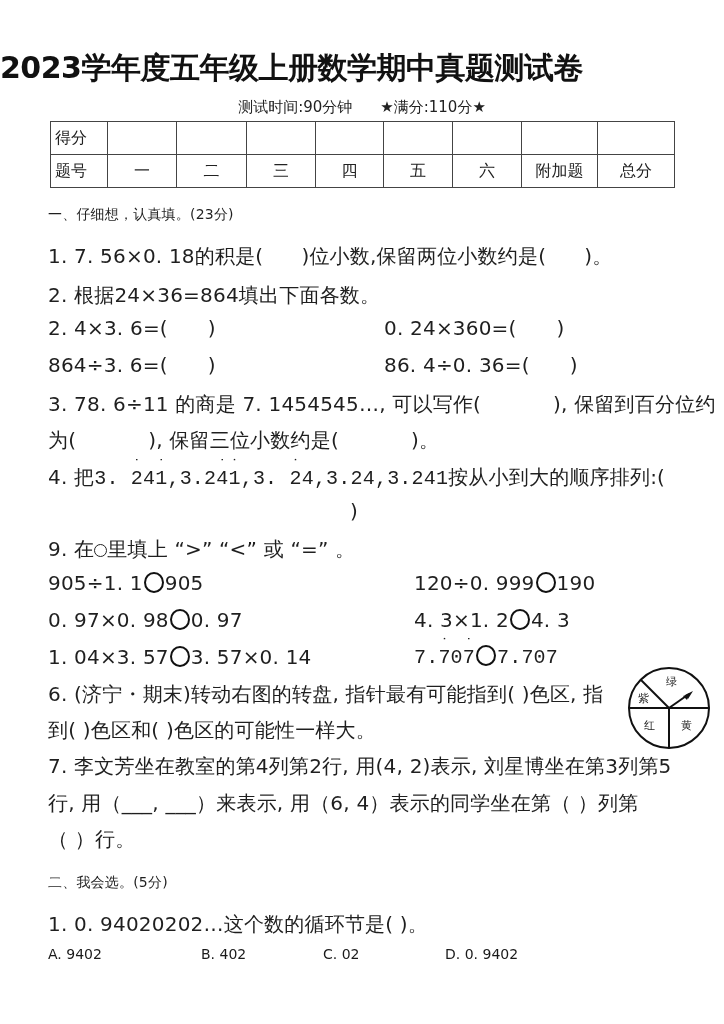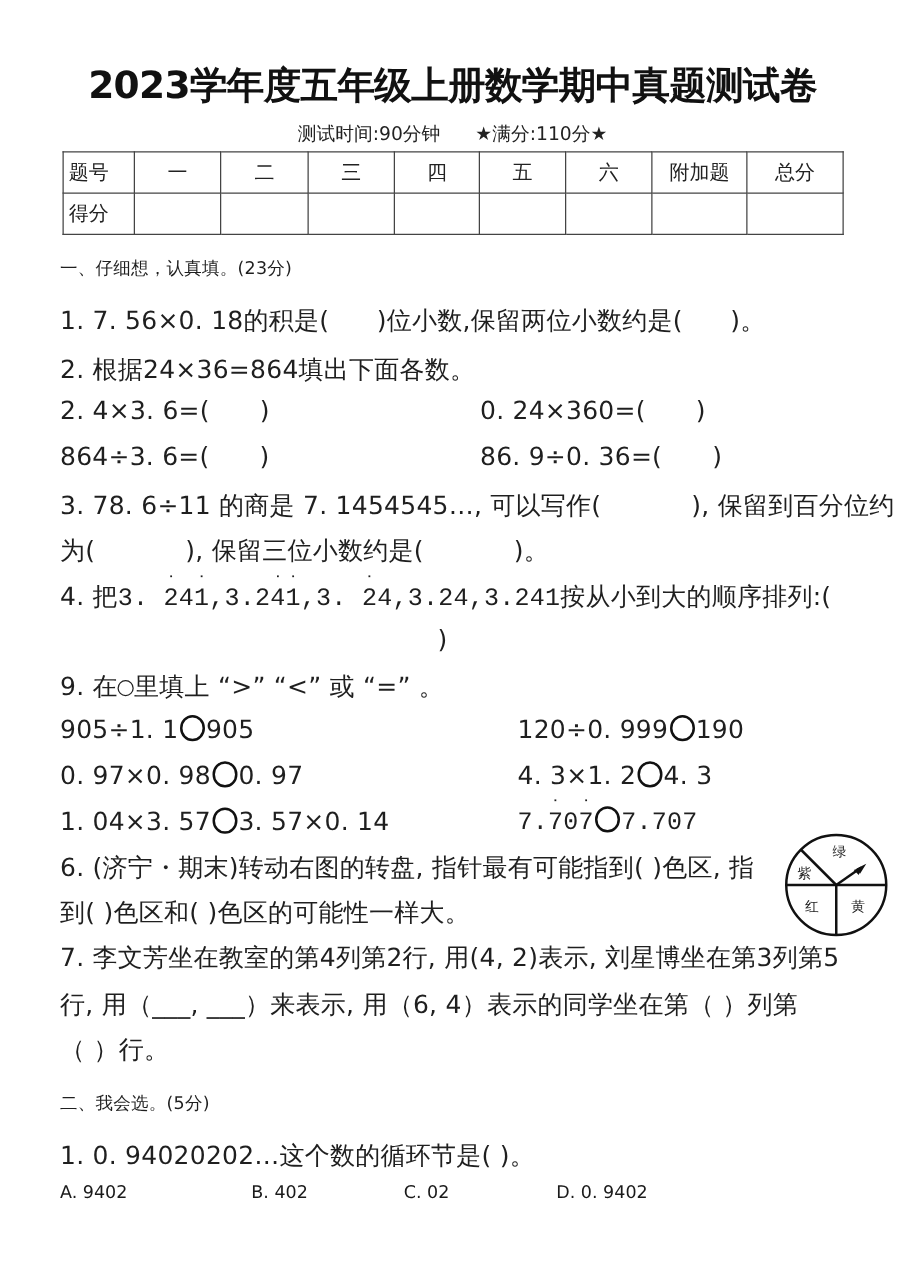--- a/index.html
+++ b/index.html
@@ -1,19 +1,19 @@
 <!DOCTYPE html>
 <html><head>
 <meta charset="utf-8">
 <style>
   * { box-sizing: border-box; margin: 0; padding: 0; }
   html, body { width: 724px; height: 1024px; background: #ffffff; overflow: hidden; }
   body { position: relative; font-family: "DejaVu Sans", sans-serif; color: #1a1a1a; }
   .title {
-    position: absolute; left: 0; top: 48px; width: 724px; text-align: center;
+    position: absolute; left: 0; top: 48px; width: 724px; text-align: left;
     font-family: "DejaVu Sans", sans-serif; font-weight: bold; font-size: 30px; letter-spacing: -0.5px;
     color: #111;
   }
   .subtitle {
     position: absolute; left: 0; top: 98px; width: 724px; text-align: center;
     font-size: 15px; color: #222;
   }
   .subtitle .gap { display: inline-block; width: 28px; }
   table.score {
     position: absolute; left: 50px; top: 121px; border-collapse: collapse;
@@ -46,40 +46,40 @@
 <body>
 
 <div class="title">2023学年度五年级上册数学期中真题测试卷</div>
 <div class="subtitle">
   <span>测试时间:90分钟</span><span class="gap"></span><span>★满分:110分★</span>
 </div>
 
 <table class="score">
   <tbody>
       <tr>
+    <td class="first">得分</td>
+    <td></td>
+    <td></td>
+    <td></td>
+    <td></td>
+    <td></td>
+    <td></td>
+    <td></td>
+    <td></td>
+  </tr>
+  <tr>
     <td class="first" style="width:57px">题号</td>
     <td style="width:69px">一</td>
     <td style="width:70px">二</td>
     <td style="width:69px">三</td>
     <td style="width:68px">四</td>
     <td style="width:69px">五</td>
     <td style="width:69px">六</td>
     <td style="width:76px">附加题</td>
     <td style="width:77px">总分</td>
-  </tr>
-  <tr>
-    <td class="first">得分</td>
-    <td></td>
-    <td></td>
-    <td></td>
-    <td></td>
-    <td></td>
-    <td></td>
-    <td></td>
-    <td></td>
   </tr>
 </tbody>
   </table>
 
 <div class="line section" style="top:206px">一、仔细想，认真填。(23分)</div>
 
 <div class="line" style="top:243px">
   <span>1. 7. 56×0. 18的积是(</span><span class="blank" style="width:38px"></span><span>)位小数,保留两位小数约是(</span><span class="blank" style="width:38px"></span><span>)。</span>
 </div>
 
@@ -88,21 +88,21 @@
 <div class="line" style="top:316px">
   <span>2. 4×3. 6=(</span><span class="blank" style="width:40px"></span><span>)</span>
 </div>
 <div class="line right" style="top:316px">
   <span>0. 24×360=(</span><span class="blank" style="width:40px"></span><span>)</span>
 </div>
 <div class="line" style="top:353px">
   <span>864÷3. 6=(</span><span class="blank" style="width:40px"></span><span>)</span>
 </div>
 <div class="line right" style="top:353px">
-  <span>86. 9÷0. 36=(</span><span class="blank" style="width:40px"></span><span>)</span>
+  <span>86. 4÷0. 36=(</span><span class="blank" style="width:40px"></span><span>)</span>
 </div>
 
 <div class="line" style="top:391px">
   <span>3. 78. 6÷11  的商是  7. 1454545…, 可以写作(</span><span class="blank" style="width:72px"></span><span>), 保留到百分位约</span>
 </div>
 <div class="line" style="top:427px">
   <span>为(</span><span class="blank" style="width:72px"></span><span>),  保留三位小数约是(</span><span class="blank" style="width:72px"></span><span>)。</span>
 </div>
 
 <div class="line" style="top:464px">

